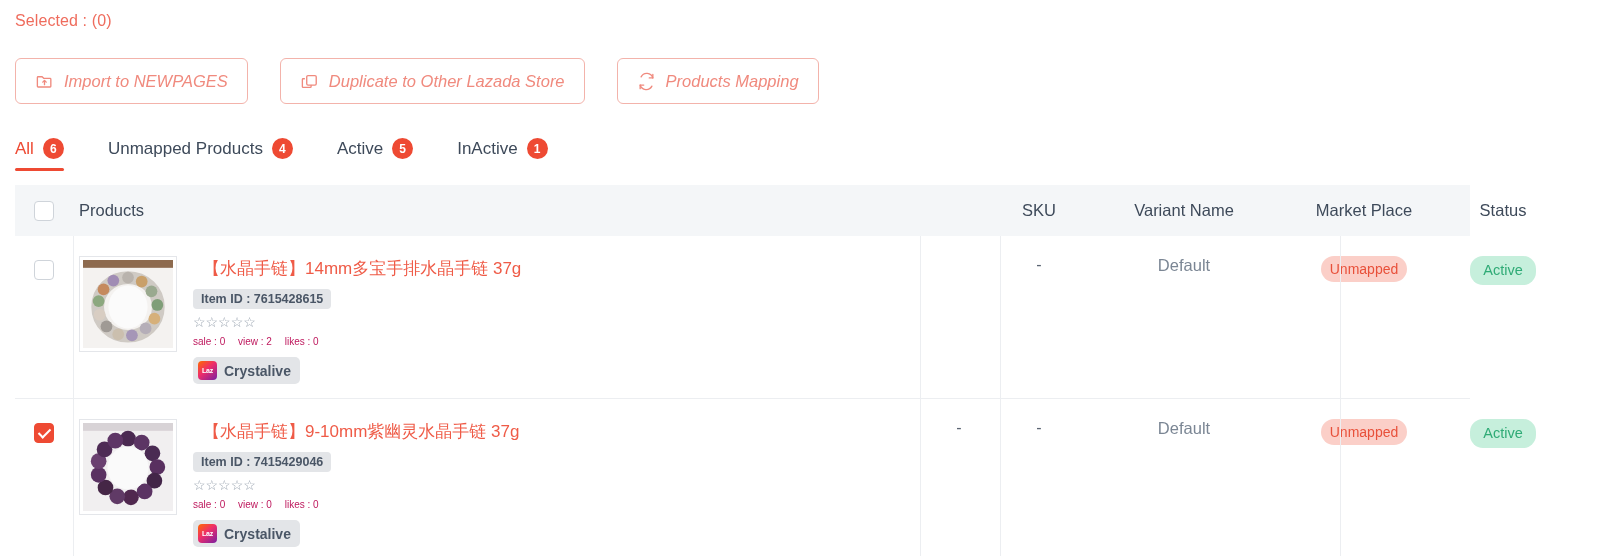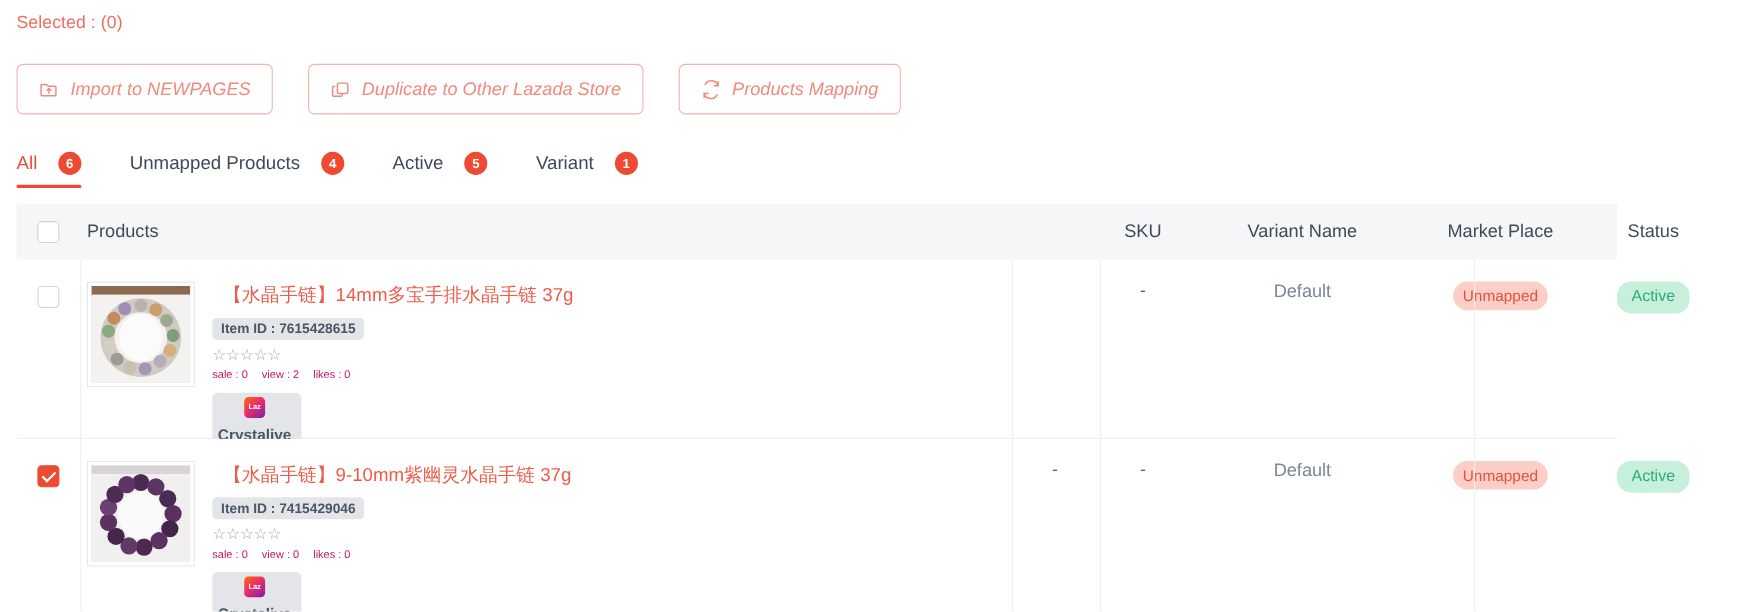--- a/index.html
+++ b/index.html
@@ -26,21 +26,21 @@
     border: 1px solid #f3b3ab; border-radius: 6px;
     background: #fff; color: #f08a7e;
     font-size: 16.5px; white-space: nowrap; cursor: pointer; font-style: italic;
   }
   .act-btn .ico { display:flex; align-items:center; justify-content:center; width:19px; height:19px; flex:none; }
   .act-btn .ico svg { display:block; }
 
   
   .tabs { position: absolute; left: 15px; top: 138px; display: flex; align-items: flex-start; }
   .tab {
-    display: flex; align-items: center; gap: 19px;
+    display: flex; align-items: center; gap: 9px;
     padding: 0 0 12px 0; margin-right: 44px;
     font-size: 17px; color: #3e4a5a; cursor: pointer;
     position: relative;
   }
   .tab.active { color: #ee4a33; }
   .tab.active::after {
     content: ""; position: absolute; left: 0; right: 0; bottom: 0;
     height: 3px; background: #ee4a33; border-radius: 2px;
   }
   .tab .badge {
@@ -100,21 +100,21 @@
     display:inline-block; margin-top: 9px;
     background:#e3e5e8; color:#4a5666; border-radius:4px;
     padding: 3px 8px; font-size: 12.5px; font-weight: bold;
   }
   .stars { margin-top: 6px; font-size: 14px; color:#9aa4b0; letter-spacing: 0px; line-height:1; }
   .stats { margin-top: 7px; font-size: 10px; color:#be185d; }
   .stats span { margin-right: 10px; }
   .shop {
     display:inline-flex; align-items:center; gap:7px; margin-top: 10px;
     background:#e3e5e8; border-radius:5px; padding: 4px 9px 4px 5px;
-    font-size: 14px; color:#4a5666; font-weight: bold; flex-direction: column;
+    font-size: 14px; color:#4a5666; font-weight: bold;
   }
   .lazlogo {
     width:19px; height:19px; border-radius:4px; flex:none;
     background: linear-gradient(140deg,#ff6a00 0%, #ee2d6a 45%, #7a1fa2 100%);
     display:flex; align-items:center; justify-content:center;
     color:#fff; font-size:7px; font-weight:bold; letter-spacing:-.2px;
   }
 
   .dash { font-size: 16px; color:#5a6472; }
   .vname { font-size: 16.5px; color:#7b8694; }
@@ -176,21 +176,21 @@
     </div>
     <div class="tab">
       <span>Unmapped Products</span>
       <span class="badge">4</span>
     </div>
     <div class="tab">
       <span>Active</span>
       <span class="badge">5</span>
     </div>
     <div class="tab">
-      <span>Variant</span>
+      <span>InActive</span>
       <span class="badge">1</span>
     </div>
   </div>
 
   <div class="table">
 
     <div class="thead">
       <div class="c-check">
         <div class="cbox"></div>
       </div>

